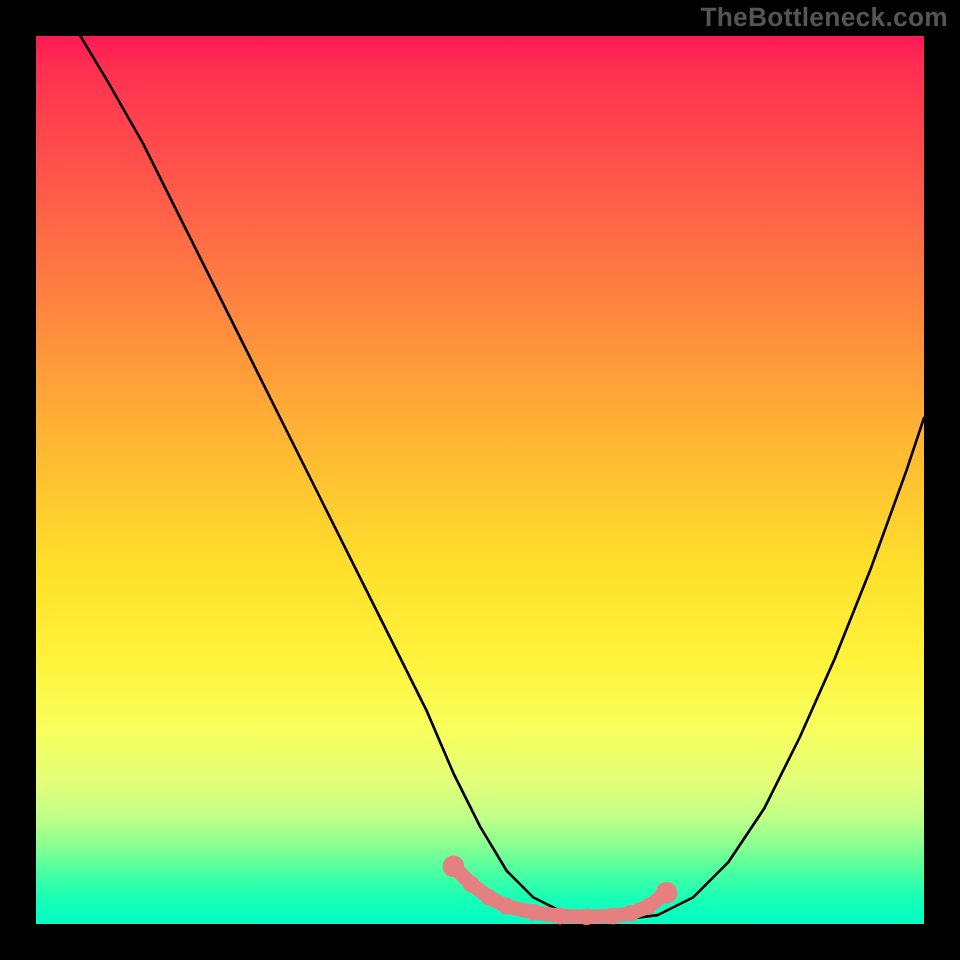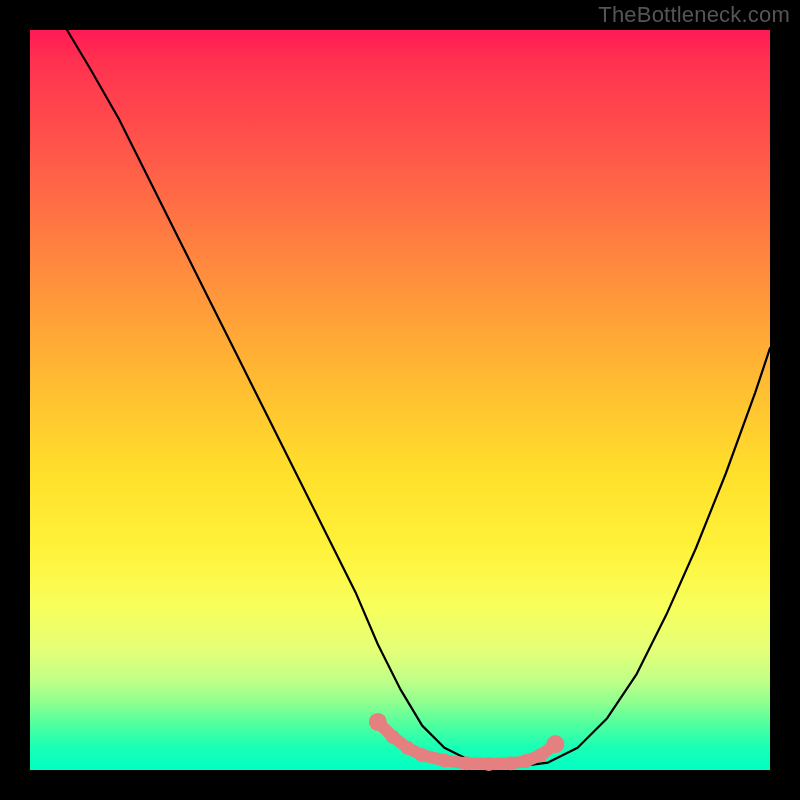--- a/index.html
+++ b/index.html
@@ -18,21 +18,21 @@
     width: 800px;
     height: 800px;
     background: #000;
   }
   .watermark {
     position: absolute;
     top: 2px;
     right: 10px;
     color: #555;
     font-size: 22px;
-    font-weight: 400;
+    font-weight: 700;
     letter-spacing: 0.2px;
     z-index: 50;
     user-select: none;
   }
   .plot-area {
     position: absolute;
     left: 30px;
     top: 30px;
     width: 740px;
     height: 740px;

